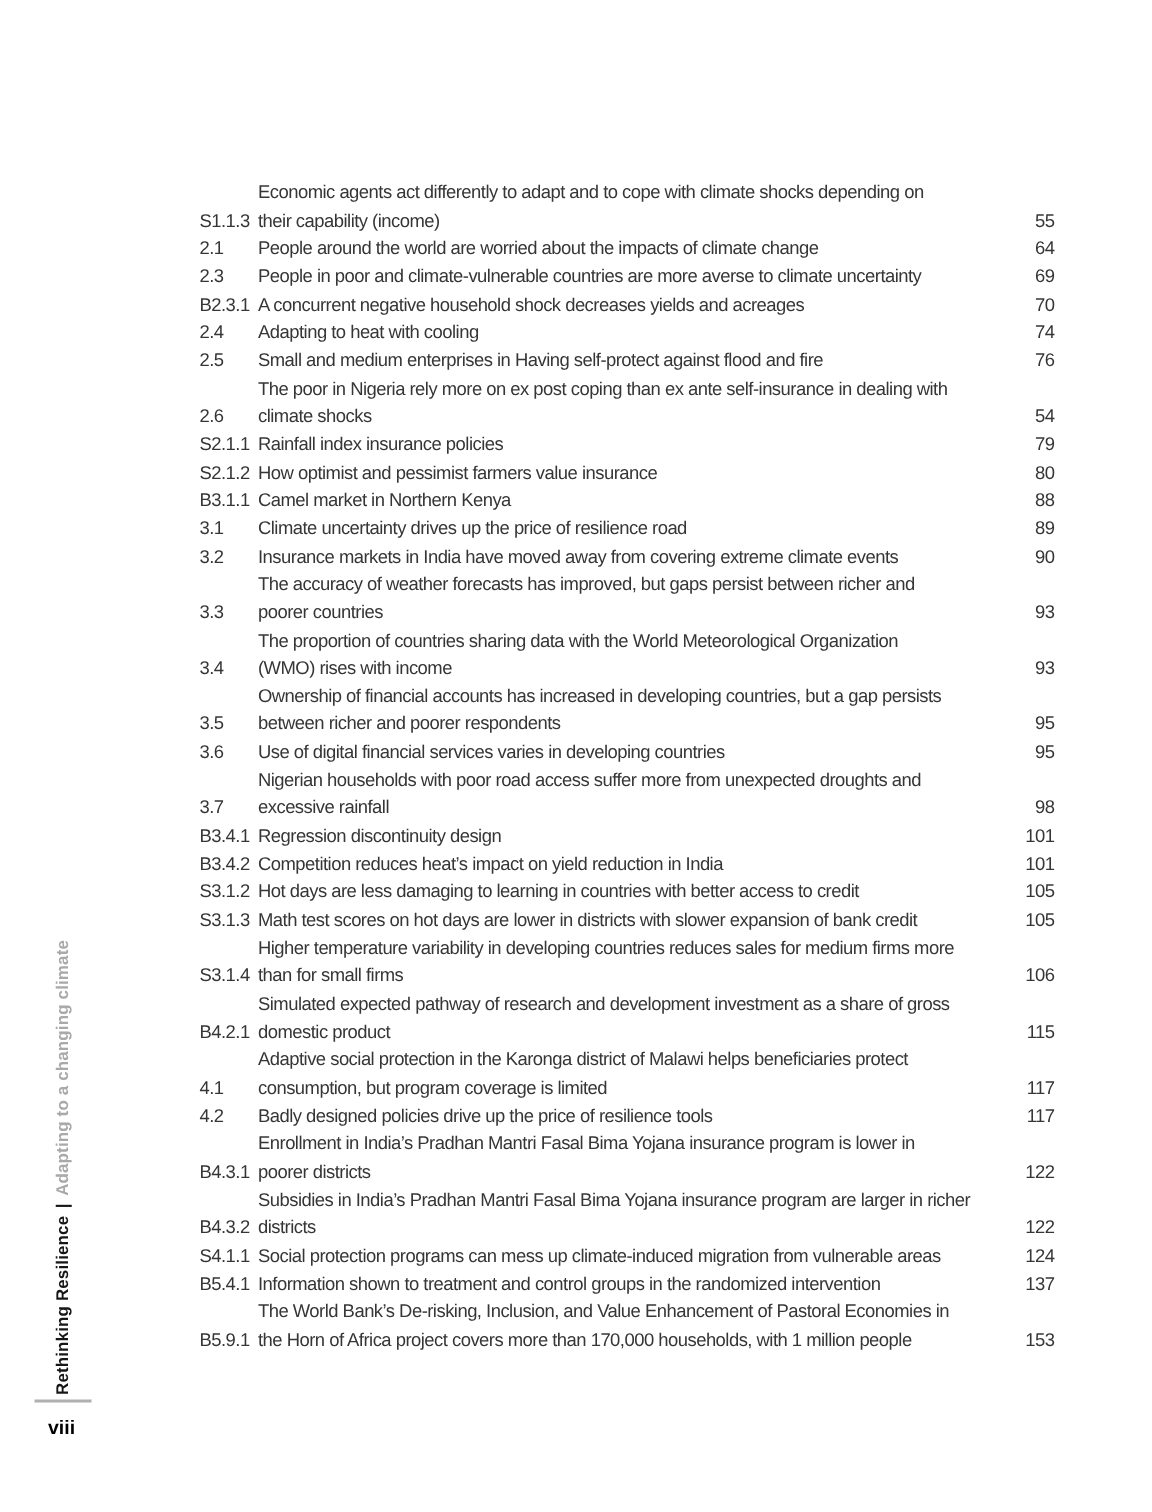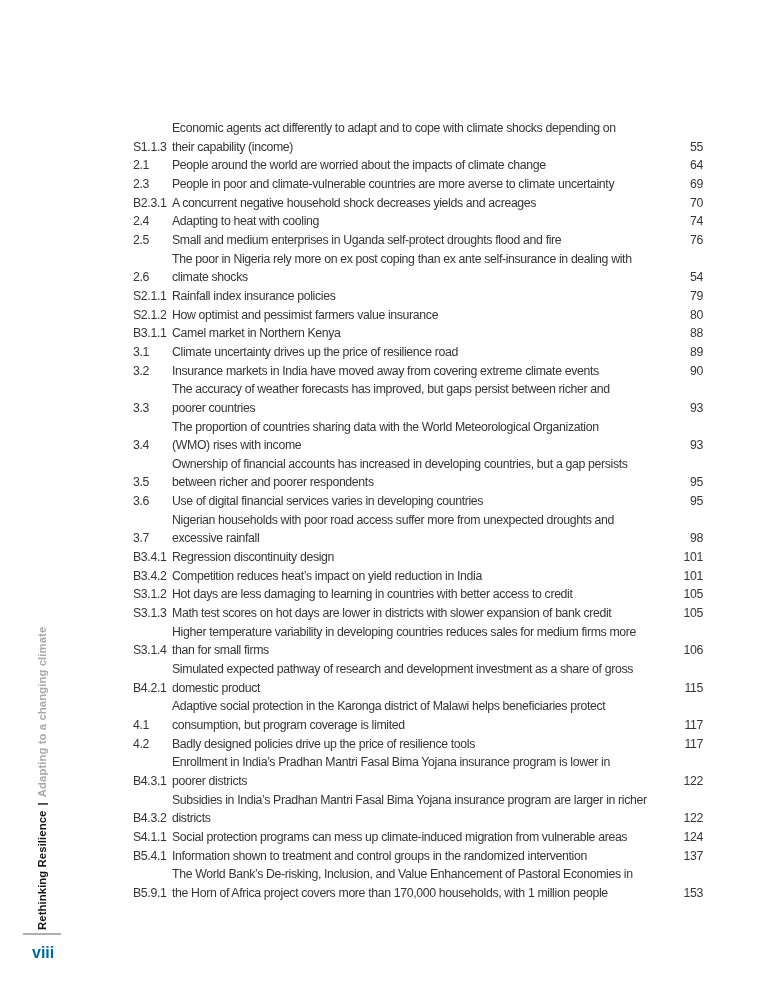--- a/index.html
+++ b/index.html
@@ -62,23 +62,23 @@
     left: 23px;
     top: 933px;
     width: 38px;
     height: 2px;
     background: #b0b0b0;
   }
   .folio {
     position: absolute;
     left: 32px;
     top: 944px;
-    font-size: 16px;
+    font-size: 13px;
     font-weight: bold;
-    color: #0369a1;
+    color: #000000;
   }
 </style>
 </head>
 <body>
 
 <div class="page">
 
   <aside class="spine">
     <span class="spine-title">Rethinking Resilience</span><span class="spine-sep">|</span><span class="spine-subtitle">Adapting to a changing climate</span>
   </aside>
@@ -115,21 +115,21 @@
   </div>
 
   <div class="entry">
     <span class="entry-label">2.4</span>
     <span class="entry-title">Adapting to heat with cooling</span>
     <span class="entry-page">74</span>
   </div>
 
   <div class="entry">
     <span class="entry-label">2.5</span>
-    <span class="entry-title">Small and medium enterprises in Uganda self-protect droughts flood and fire</span>
+    <span class="entry-title">Small and medium enterprises in Having self-protect against flood and fire</span>
     <span class="entry-page">76</span>
   </div>
 
   <div class="entry">
     <span class="entry-label">2.6</span>
     <span class="entry-title">The poor in Nigeria rely more on ex post coping than ex ante self-insurance in dealing with
 climate shocks</span>
     <span class="entry-page">54</span>
   </div>
 

